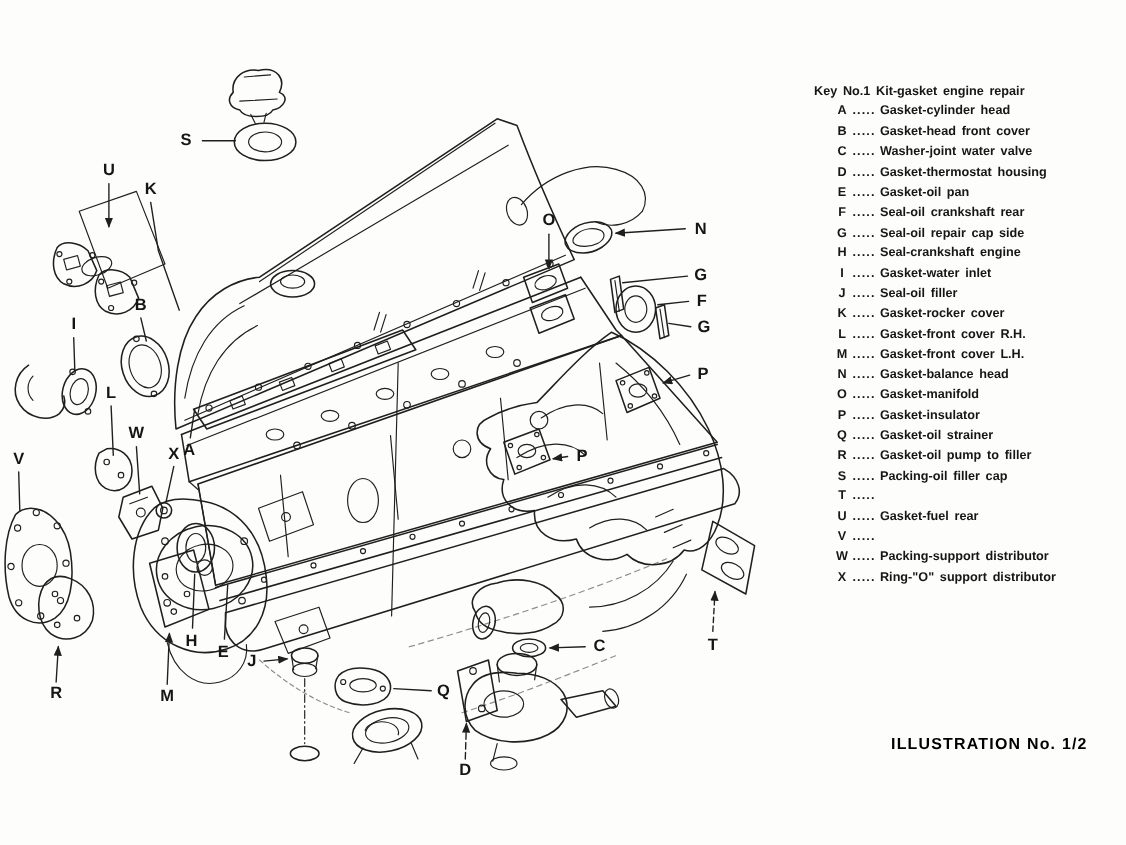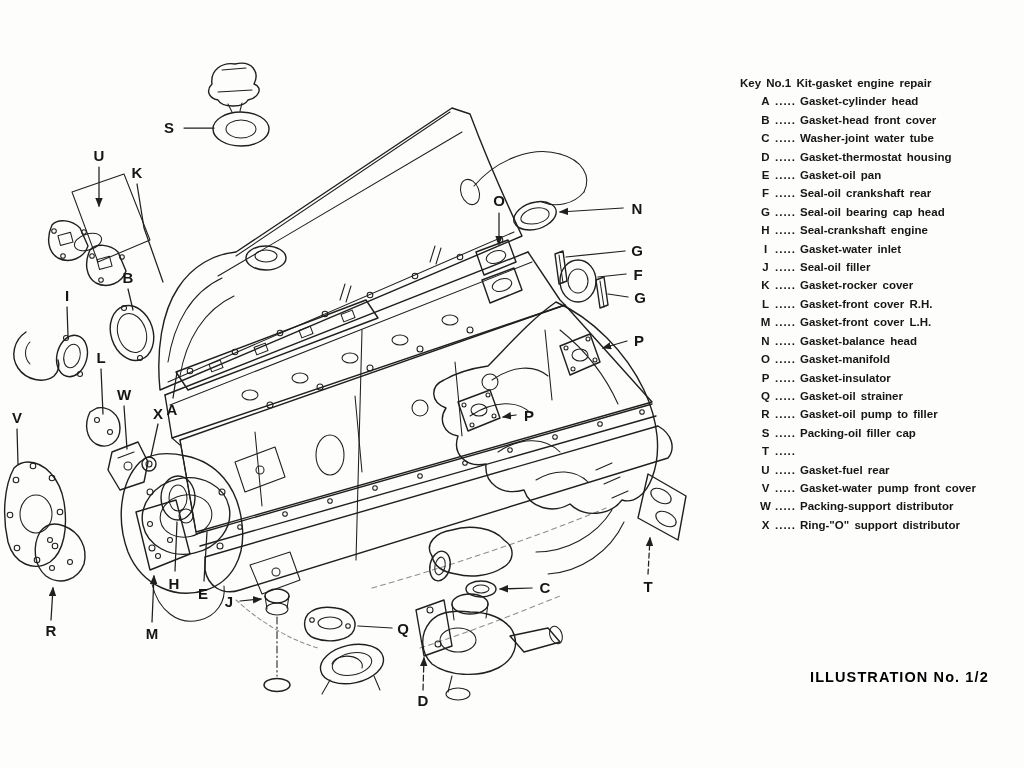--- a/index.html
+++ b/index.html
@@ -402,41 +402,41 @@
           <span class="legend-label">Gasket-cylinder head</span>
         </div>
         <div class="legend-row">
           <span class="legend-key">B</span>
           <span class="legend-dots">.....</span>
           <span class="legend-label">Gasket-head front cover</span>
         </div>
         <div class="legend-row">
           <span class="legend-key">C</span>
           <span class="legend-dots">.....</span>
-          <span class="legend-label">Washer-joint water tube</span>
+          <span class="legend-label">Washer-joint water valve</span>
         </div>
         <div class="legend-row">
           <span class="legend-key">D</span>
           <span class="legend-dots">.....</span>
           <span class="legend-label">Gasket-thermostat housing</span>
         </div>
         <div class="legend-row">
           <span class="legend-key">E</span>
           <span class="legend-dots">.....</span>
           <span class="legend-label">Gasket-oil pan</span>
         </div>
         <div class="legend-row">
           <span class="legend-key">F</span>
           <span class="legend-dots">.....</span>
           <span class="legend-label">Seal-oil crankshaft rear</span>
         </div>
         <div class="legend-row">
           <span class="legend-key">G</span>
           <span class="legend-dots">.....</span>
-          <span class="legend-label">Seal-oil bearing cap head</span>
+          <span class="legend-label">Seal-oil repair cap side</span>
         </div>
         <div class="legend-row">
           <span class="legend-key">H</span>
           <span class="legend-dots">.....</span>
           <span class="legend-label">Seal-crankshaft engine</span>
         </div>
         <div class="legend-row">
           <span class="legend-key">I</span>
           <span class="legend-dots">.....</span>
           <span class="legend-label">Gasket-water inlet</span>
@@ -496,21 +496,20 @@
           <span class="legend-dots">.....</span>
         </div>
         <div class="legend-row">
           <span class="legend-key">U</span>
           <span class="legend-dots">.....</span>
           <span class="legend-label">Gasket-fuel rear</span>
         </div>
         <div class="legend-row">
           <span class="legend-key">V</span>
           <span class="legend-dots">.....</span>
-          <span class="legend-label">Gasket-water pump front cover</span>
         </div>
         <div class="legend-row">
           <span class="legend-key">W</span>
           <span class="legend-dots">.....</span>
           <span class="legend-label">Packing-support distributor</span>
         </div>
         <div class="legend-row">
           <span class="legend-key">X</span>
           <span class="legend-dots">.....</span>
           <span class="legend-label">Ring-"O" support distributor</span>

